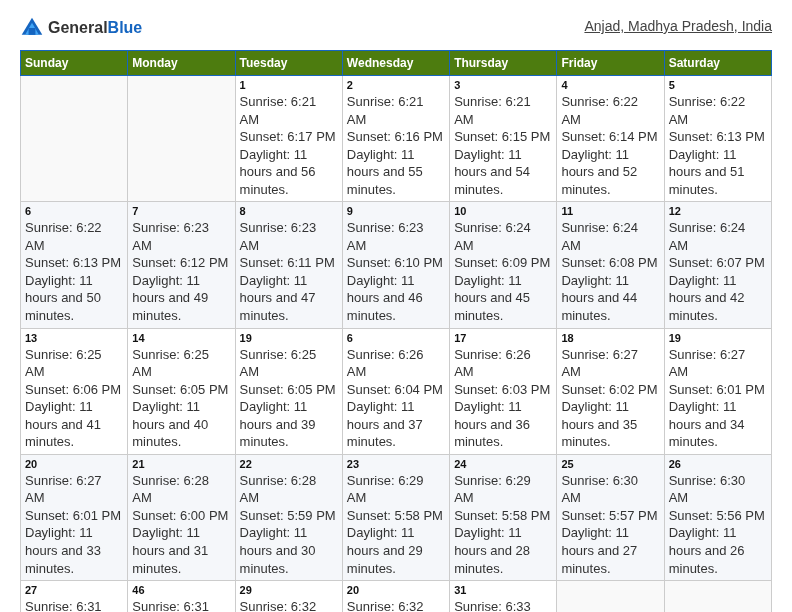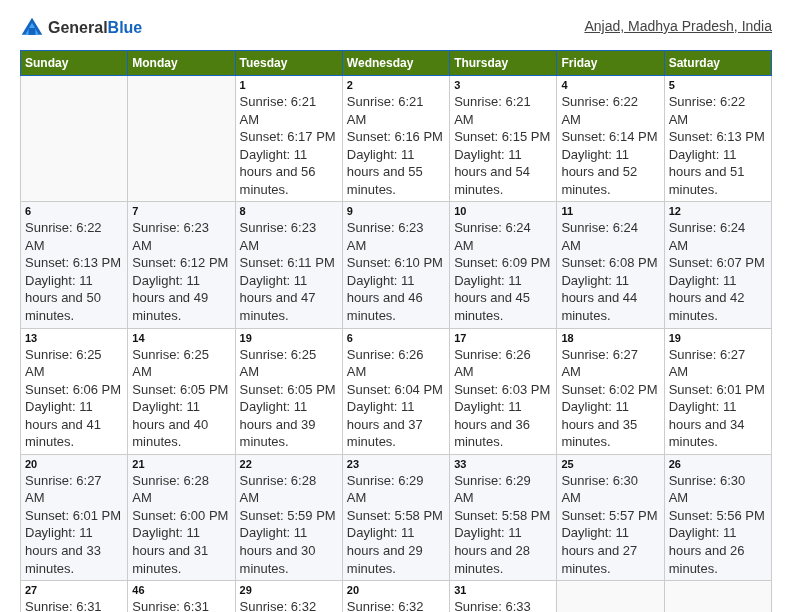--- a/index.html
+++ b/index.html
@@ -274,21 +274,21 @@
 Sunset: 5:59 PM
 Daylight: 11 hours and 30 minutes.</div>
           </td>
           <td>
             <span class="day-num">23</span>
             <div class="day-info" style="white-space: pre-line;">Sunrise: 6:29 AM
 Sunset: 5:58 PM
 Daylight: 11 hours and 29 minutes.</div>
           </td>
           <td>
-            <span class="day-num">33</span>
+            <span class="day-num">24</span>
             <div class="day-info" style="white-space: pre-line;">Sunrise: 6:29 AM
 Sunset: 5:58 PM
 Daylight: 11 hours and 28 minutes.</div>
           </td>
           <td>
             <span class="day-num">25</span>
             <div class="day-info" style="white-space: pre-line;">Sunrise: 6:30 AM
 Sunset: 5:57 PM
 Daylight: 11 hours and 27 minutes.</div>
           </td>

